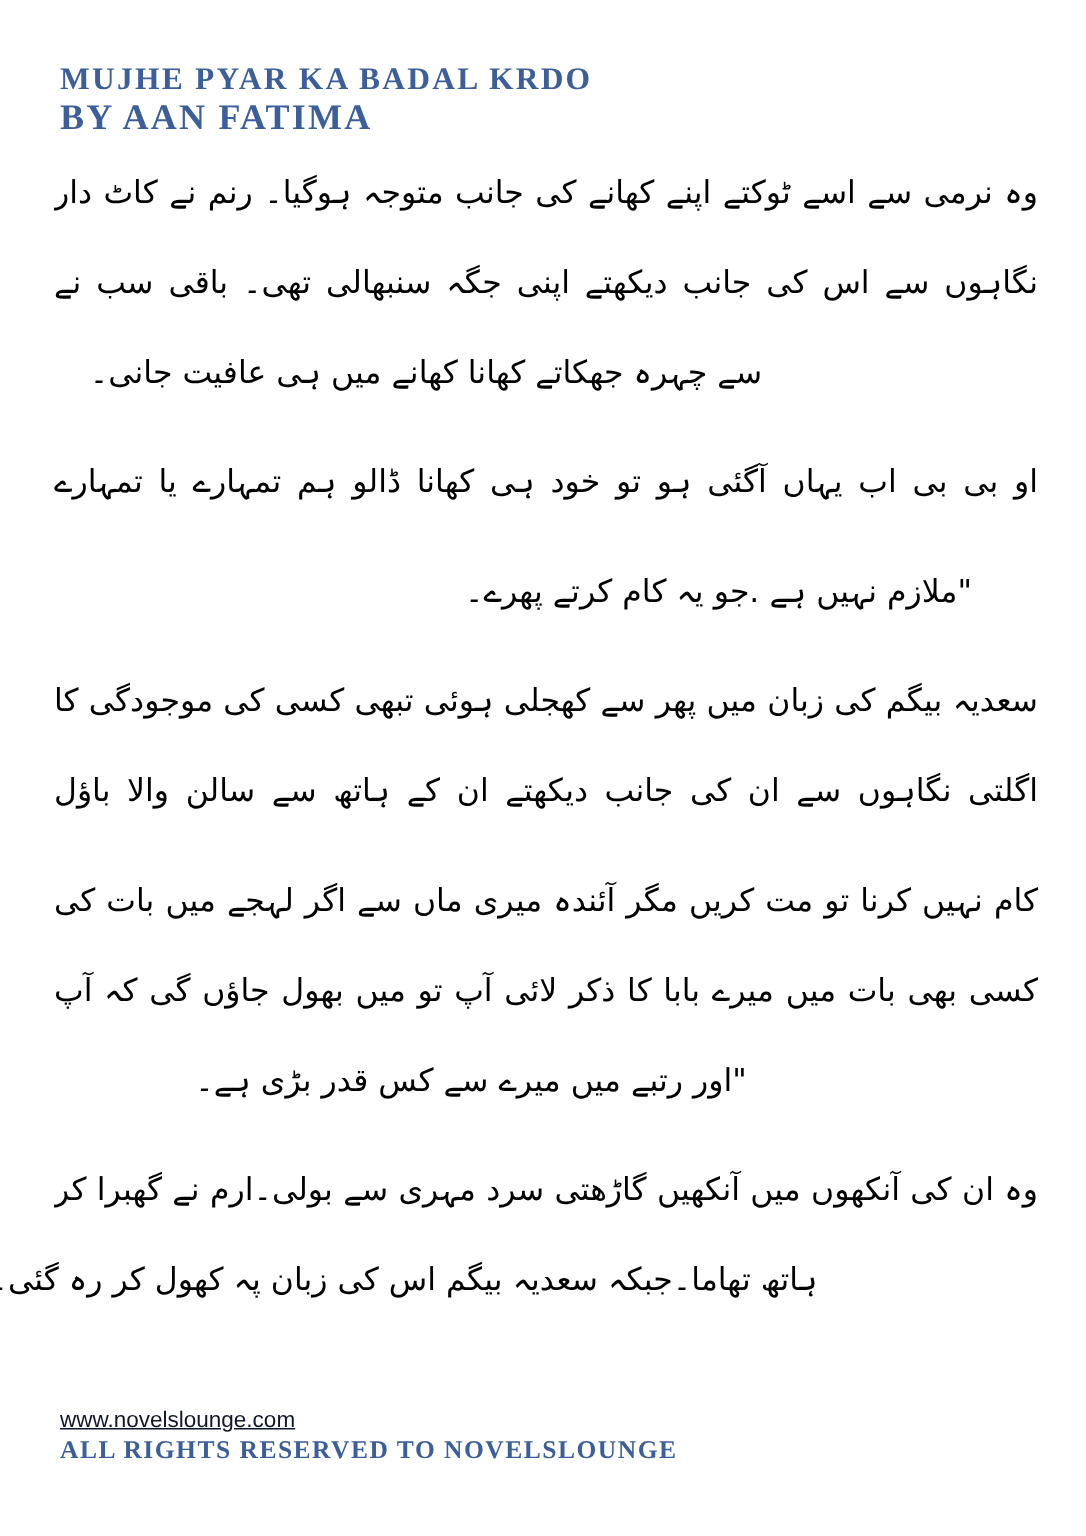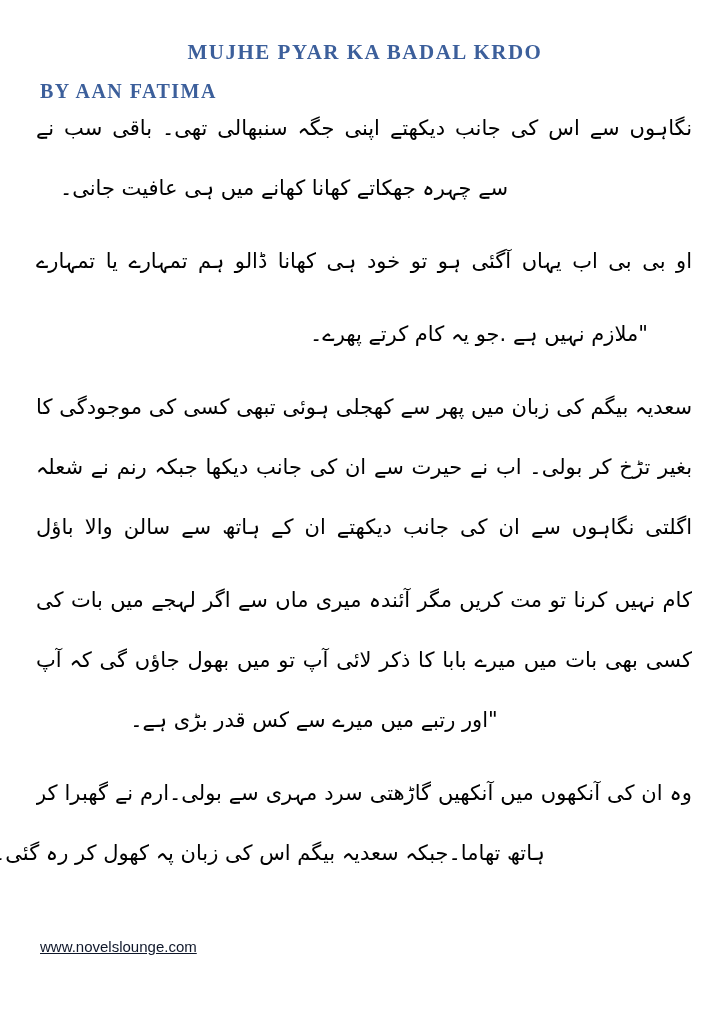--- a/index.html
+++ b/index.html
@@ -9,30 +9,30 @@
     position:relative;overflow:hidden;
   }
   .page{position:absolute;inset:0;background:#ffffff;}
 
   
   .header{
     position:absolute;top:40px;left:40px;right:34px;
     color:#3c5f9b;font-weight:700;
   }
   .header-row{
-    display:flex;justify-content:center;align-items:flex-end;
+    display:flex;justify-content:flex-start;align-items:flex-end;
     font-size:21px;letter-spacing:1.5px;
   }
   .header .title,.header .page-num,.header .author,
   .footer .rights{
     font-family:"Liberation Serif", serif;
     font-weight:700;color:#3c5f9b;
     text-transform:uppercase;
   }
-  .header .author{font-size:20px;letter-spacing:1.5px;display:block;margin-top:15px;}
+  .header .author{font-size:24px;letter-spacing:1.5px;display:block;margin-top:1px;}
 
   
   .story{
     position:absolute;top:98px;left:36px;right:32px;bottom:90px;
     direction:rtl;
     font-family:"DejaVu Sans", sans-serif;
     font-size:21px;color:#000;
   }
   .para{margin:0 0 13px 0;}
   .line{
@@ -65,48 +65,49 @@
   <div class="header">
     <div class="header-row">
       <span class="title">MUJHE PYAR KA BADAL KRDO</span>
     </div>
     <span class="author">BY AAN FATIMA</span>
   </div>
 
   <div class="story">
 
     <div class="para">
+      <div class="line full">وہ نرمی سے اسے ٹوکتے اپنے کھانے کی جانب متوجہ ہوگیا۔ رنم نے کاٹ دار</div>
       <div class="line full">نگاہوں سے اس کی جانب دیکھتے اپنی جگہ سنبھالی تھی۔ باقی سب نے خاموشی</div>
       <div class="line short shift-l80">سے چہرہ جھکاتے کھانا کھانے میں ہی عافیت جانی۔</div>
     </div>
 
     <div class="para">
       <div class="line full">او بی بی اب یہاں آگئی ہو تو خود ہی کھانا ڈالو ہم تمہارے یا تمہارے شوہر کے"</div>
     </div>
 
     <div class="para">
       <div class="line short shift-r115">"ملازم نہیں ہے .جو یہ کام کرتے پھرے۔</div>
     </div>
 
     <div class="para">
       <div class="line full">سعدیہ بیگم کی زبان میں پھر سے کھجلی ہوئی تبھی کسی کی موجودگی کا خیال کیے</div>
-      <div class="line full">بغیر تڑخ کر بولی۔ اب نے حیرت سے ان کی جانب دیکھا جبکہ رنم نے شعلہ</div>
       <div class="line full">اگلتی نگاہوں سے ان کی جانب دیکھتے ان کے ہاتھ سے سالن والا باؤل کھینچا تھا۔</div>
     </div>
 
     <div class="para">
       <div class="line full">کام نہیں کرنا تو مت کریں مگر آئندہ میری ماں سے اگر لہجے میں بات کی یا اپنی"</div>
       <div class="line full">کسی بھی بات میں میرے بابا کا ذکر لائی آپ تو میں بھول جاؤں گی کہ آپ عمر</div>
       <div class="line short shift-l50">"اور رتبے میں میرے سے کس قدر بڑی ہے۔</div>
     </div>
 
     <div class="para">
       <div class="line full">وہ ان کی آنکھوں میں آنکھیں گاڑھتی سرد مہری سے بولی۔ارم نے گھبرا کر اس کا</div>
       <div class="line short shift-l95">ہاتھ تھاما۔جبکہ سعدیہ بیگم اس کی زبان پہ کھول کر رہ گئی۔</div>
     </div>
 
   </div>
 
   <div class="footer">
     <a class="site-link">www.novelslounge.com</a>
+    <span class="rights">ALL RIGHTS RESERVED TO NOVELSLOUNGE</span>
   </div>
 
 </div>
 
 </body></html>

